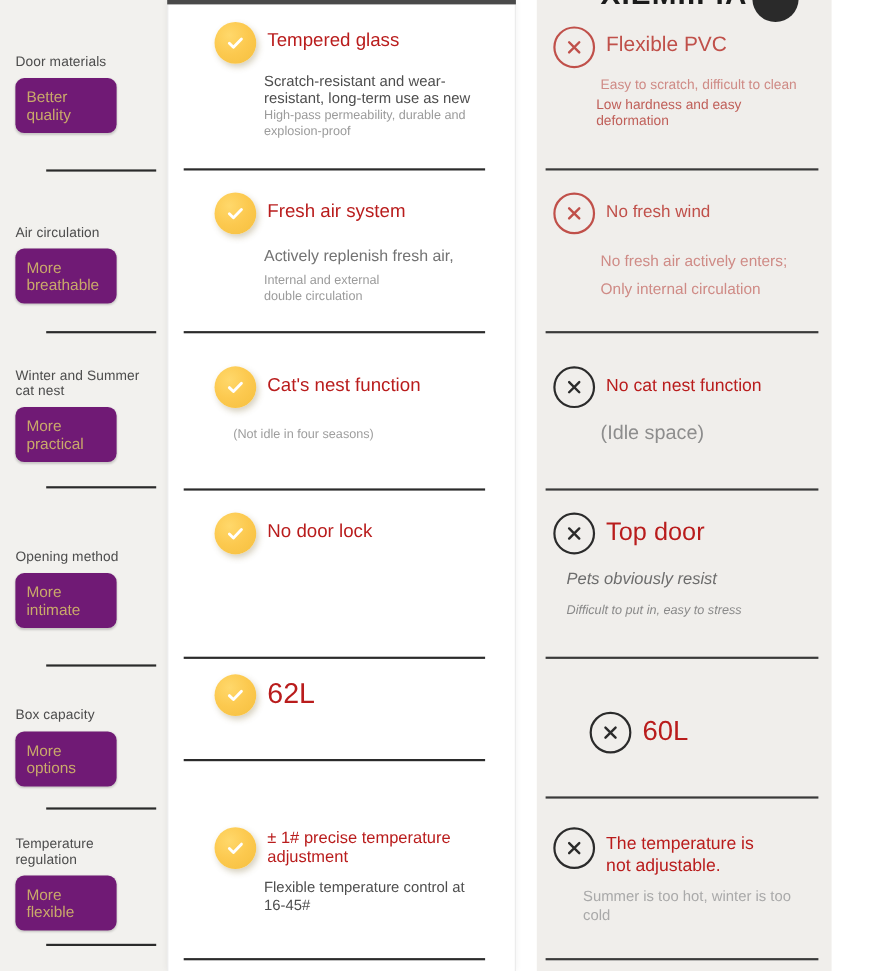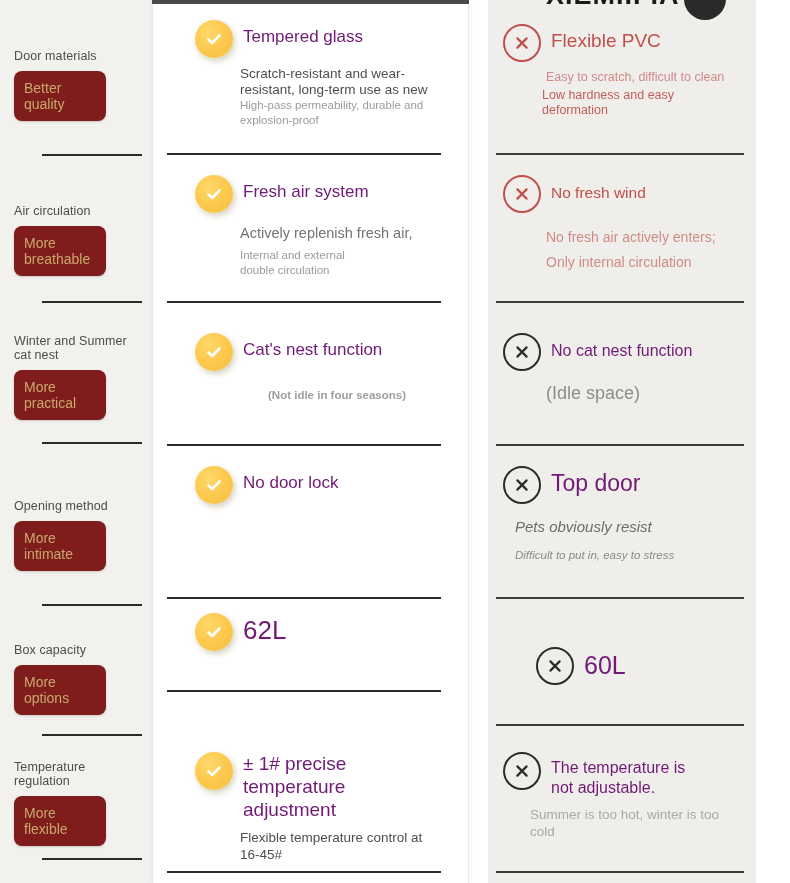--- a/index.html
+++ b/index.html
@@ -27,21 +27,21 @@
     align-items:flex-start;
   }
   .sb-label{
     font-size:12.5px;
     color:#4d4d4d;
     line-height:1.18;
     margin-bottom:7px;
     letter-spacing:0.1px;
   }
   .sb-pill{
-    background:#7f1d1d;
+    background:#701a75;
     border-radius:8px;
     color:#c9a96a;
     font-size:14px;
     line-height:1.16;
     padding:9px 10px;
     min-width:76px;
     box-sizing:border-box;
     width:92px;
     box-shadow:0 1px 2px rgba(0,0,0,.18);
   }
@@ -116,27 +116,27 @@
   .ico-x{
     border:2px solid #c0504a;
     background:transparent;
   }
   .ico-x.dark{border-color:#2b2b2b;}
   .ico-x svg{display:block;}
 
   .head-txt{
     margin-left:10px;
     font-size:17px;
-    color:#701a75;
+    color:#b91c1c;
     line-height:1.2;
     padding-top:7px;
   }
   .head-txt.red{color:#c0504a;}
   .head-txt.xl{font-size:26px;padding-top:2px;}
-  .head-txt.two{padding-top:1px;font-size:19px;}
+  .head-txt.two{padding-top:1px;font-size:15px;}
 
   .sub{margin-left:48px;}
   .sub p{margin:0;}
   .s1{font-size:13.5px;color:#4e4e4e;line-height:1.2;}
   .s2{font-size:11.5px;color:#9b9b9b;line-height:1.25;margin-top:3px;}
   .s-red-1{font-size:12.5px;color:#cf8b86;line-height:1.25;}
   .s-red-2{font-size:12.5px;color:#c0605a;line-height:1.25;}
   .s-red-big{font-size:14px;color:#cf8b86;line-height:1.75;}
   .s-gray-big{font-size:17px;color:#8d8d8d;line-height:1.2;}
   .s-gray-md{font-size:14px;color:#6f6f6f;line-height:1.2;}
@@ -227,21 +227,21 @@
 
     <div class="row" style="position:absolute;left:0;top:333px;width:317px;height:113px;">
       <div class="item-head" style="padding-left:43px;">
         <div class="ico ico-check">
           <svg width="20" height="20" viewBox="0 0 20 20">
               <path d="M4.5 10.4 L8.2 14 L15.5 6.4" fill="none" stroke="#fff" stroke-width="2.6" stroke-linecap="round" stroke-linejoin="round"></path>
             </svg>
         </div>
         <div class="head-txt">Cat's nest function</div>
       </div>
-      <div class="sub" style="margin-left:116px;margin-top:18px;width:215px;font-weight:bold;">
+      <div class="sub" style="margin-left:60px;margin-top:18px;width:215px;">
         <p class="s-note">(Not idle in four seasons)</p>
       </div>
       <div class="row-div" style="top:111px;left:15px;right:28px;"></div>
     </div>
 
     <div class="row" style="position:absolute;left:0;top:466px;width:317px;height:133px;">
       <div class="item-head" style="padding-left:43px;">
         <div class="ico ico-check">
           <svg width="20" height="20" viewBox="0 0 20 20">
               <path d="M4.5 10.4 L8.2 14 L15.5 6.4" fill="none" stroke="#fff" stroke-width="2.6" stroke-linecap="round" stroke-linejoin="round"></path>

